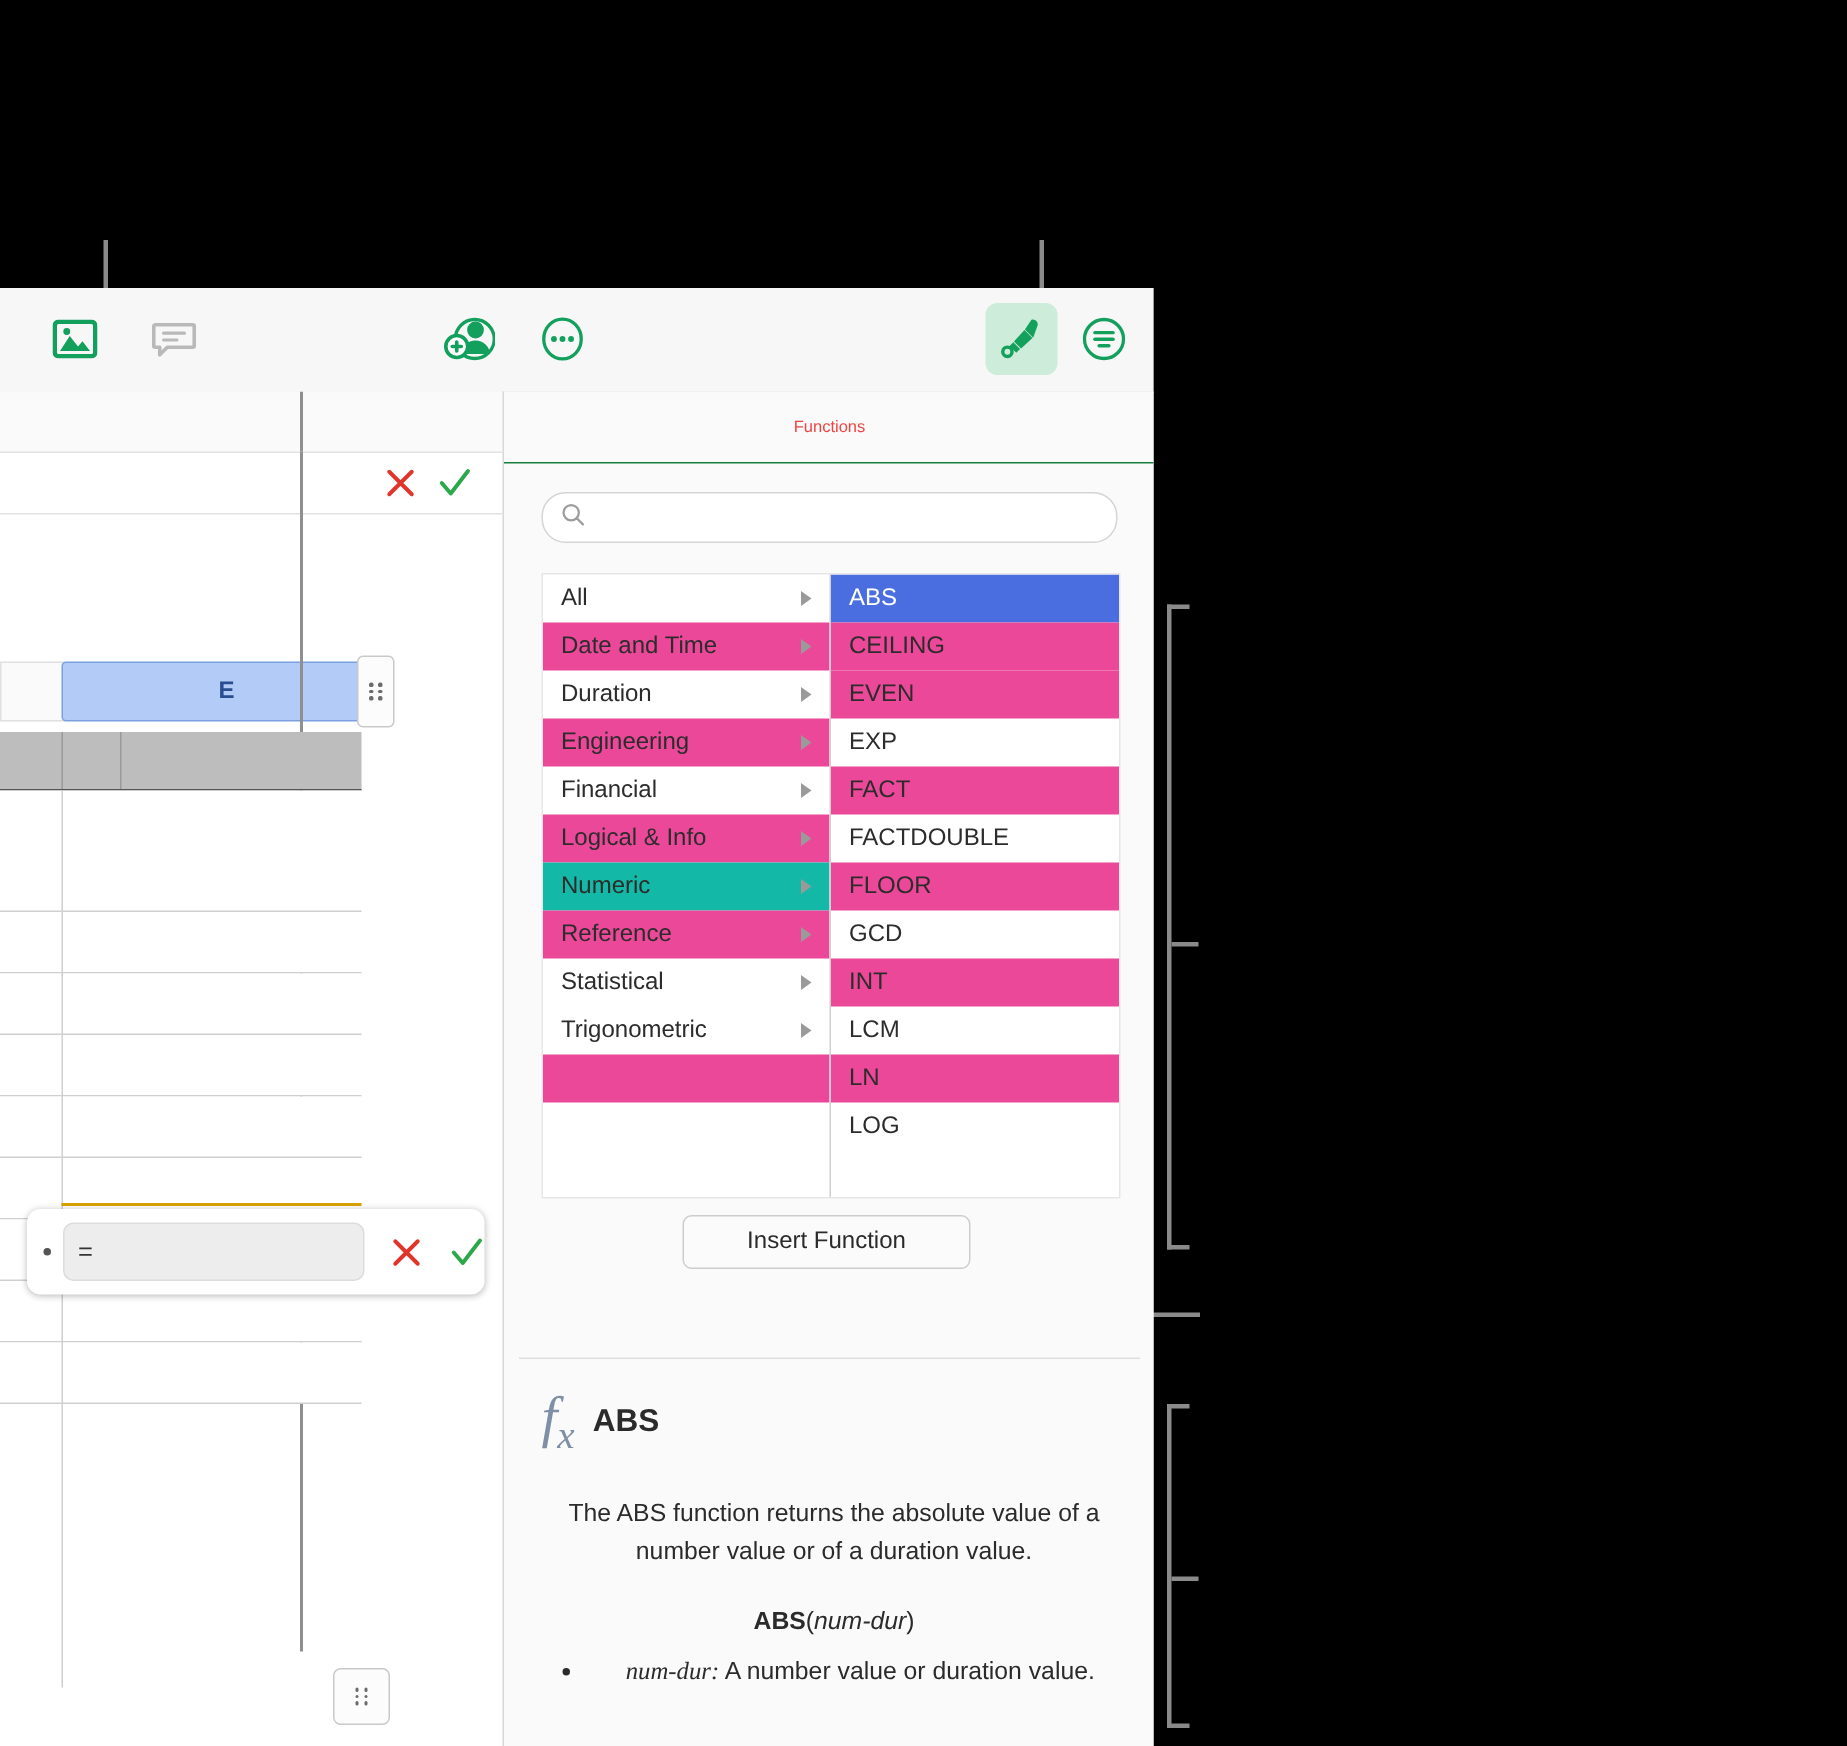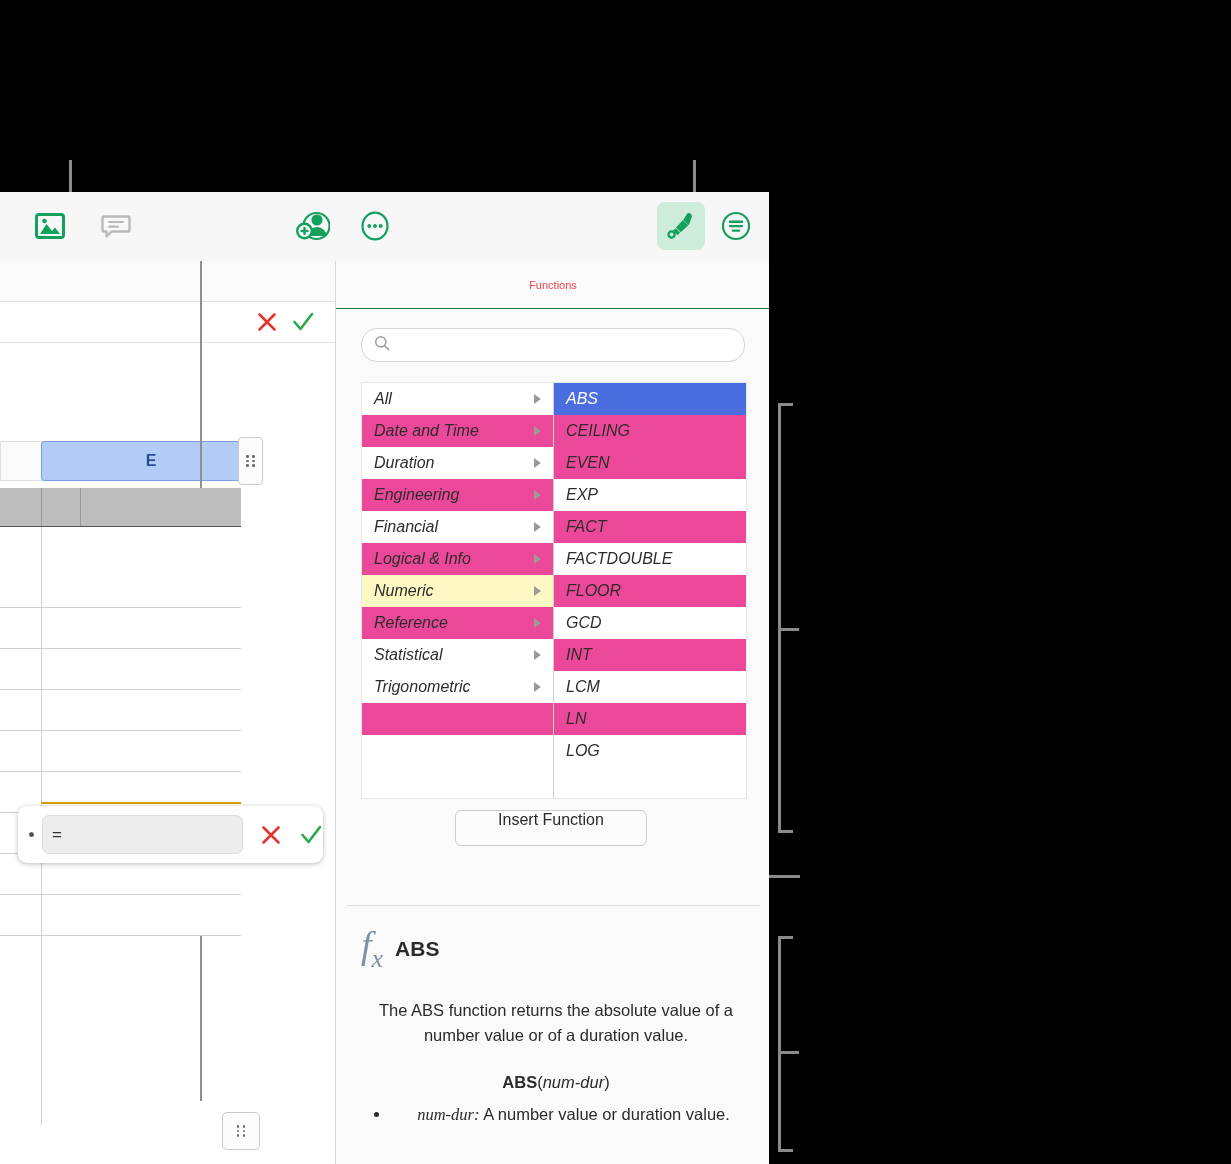--- a/index.html
+++ b/index.html
@@ -75,35 +75,35 @@
   #panel-title{height:47px;display:flex;align-items:center;justify-content:center;
                font-size:11px;color:#ef4444;border-bottom:1px solid #15803d;}
   #search-wrap{padding:19px 25px 0 25px;}
   #search-field{height:32px;border:1px solid #d5d5d5;border-radius:16px;background:#fff;
                 display:flex;align-items:center;padding-left:12px;}
   #search-input{border:none;outline:none;background:transparent;font-size:14px;
                 margin-left:7px;width:330px;color:#333;
                 font-family:"Liberation Sans",sans-serif;}
 
   #lists{position:absolute;left:25px;top:121px;width:384px;height:415px;
-         display:flex;background:#fff;border:1px solid #e6e6e6;font-style:italic;}
+         display:flex;background:#fff;border:1px solid #e6e6e6;}
   .listcol{overflow:hidden;}
   #cat-col{width:191px;border-right:1px solid #cfcfcf;}
   #fn-col{width:192px;}
   .lrow{height:32px;display:flex;align-items:center;padding:0 12px;
         font-size:16px;color:#2c2c2c;justify-content:space-between;}
   .lrow.alt{background:#ec4899;}
-  .lrow.cat-sel{background:#fef9c3;}
+  .lrow.cat-sel{background:#14b8a6;}
   .lrow.fn-sel{background:#4a6ee0;color:#fff;}
   .lrow .arrow{width:0;height:0;border-left:7px solid #9a9a9a;
                border-top:5px solid transparent;border-bottom:5px solid transparent;}
 
   #insert-btn{position:absolute;left:119px;top:549px;width:190px;height:34px;
               background:#fbfbfb;border:1px solid #cdcdcd;border-radius:6px;
-              display:flex;justify-content:center;
+              display:flex;align-items:center;justify-content:center;
               font-size:16px;color:#2b2b2b;}
 
   #panel-sep{position:absolute;left:10px;top:644px;width:414px;height:1px;background:#dfdfdf;}
 
   #desc{position:absolute;left:25px;top:665px;width:390px;text-align:center;}
   #desc-head{display:flex;align-items:center;gap:12px;margin-bottom:26px;}
   #fx-icon{font-family:"Liberation Serif",serif;font-style:italic;font-size:38px;
            color:#7f8fa6;line-height:1;}
   #desc-name{font-size:21px;font-weight:bold;color:#2b2b2b;}
   #desc-body{font-size:16.5px;color:#2b2b2b;line-height:1.55;}

